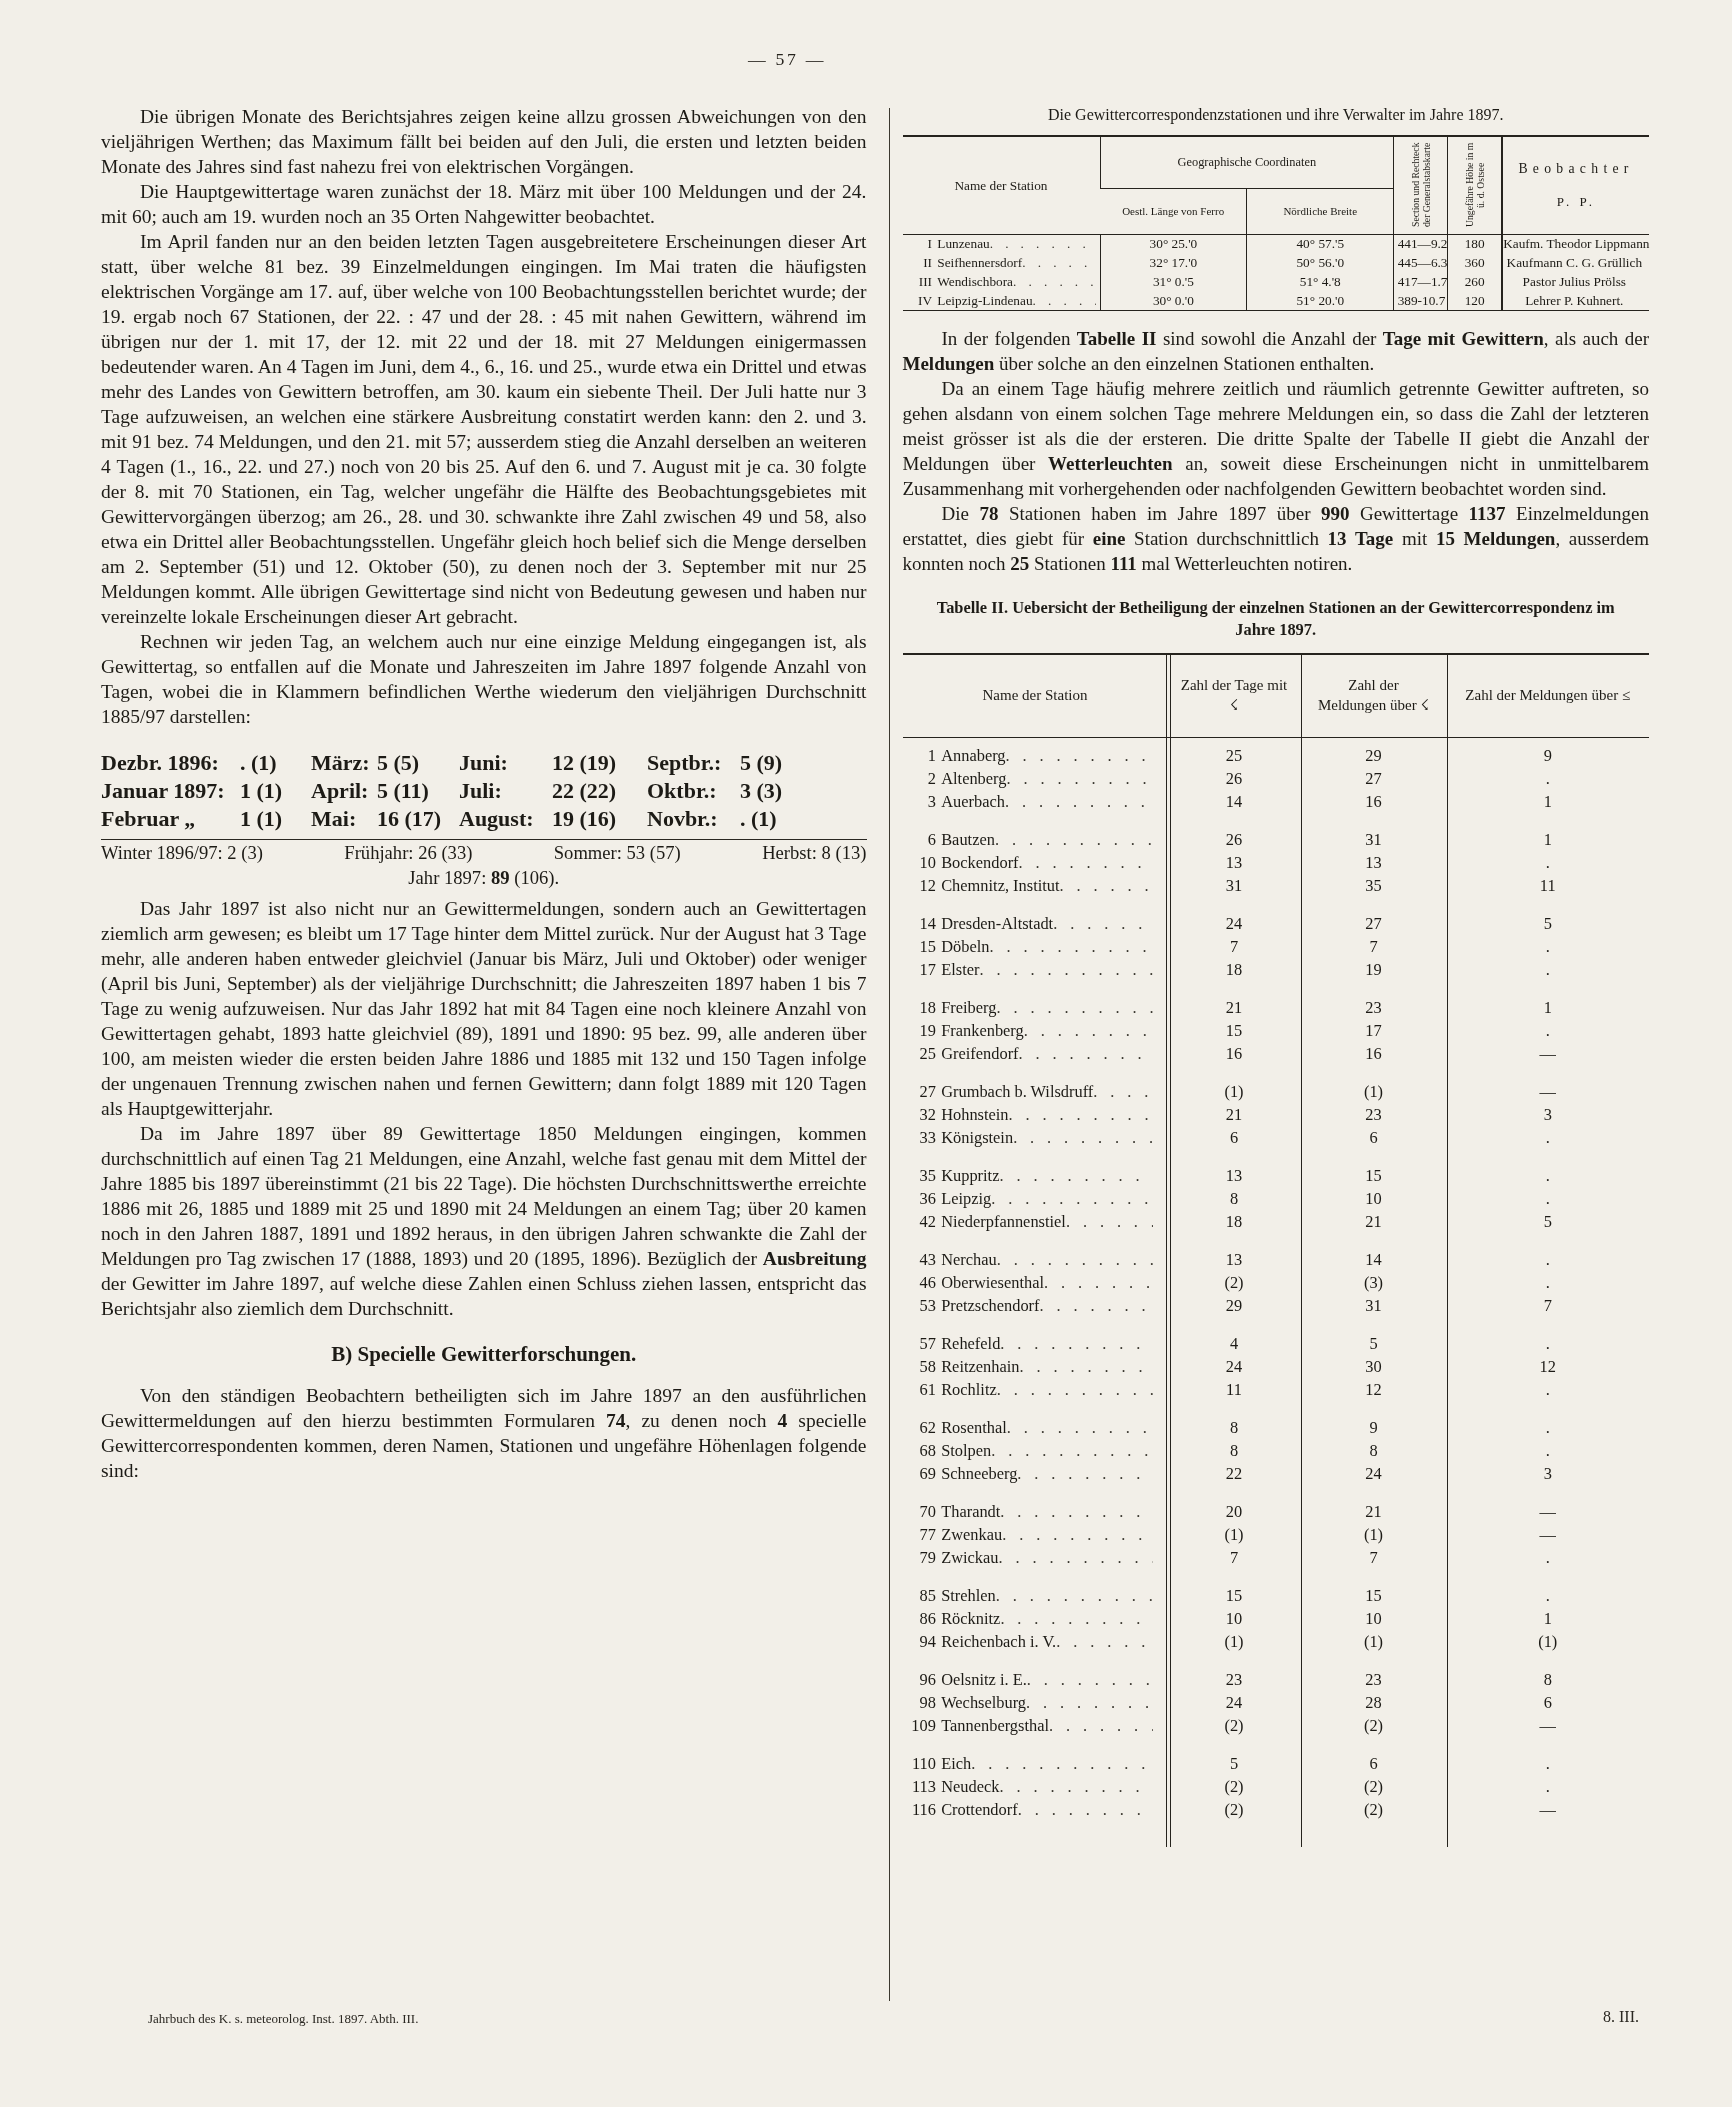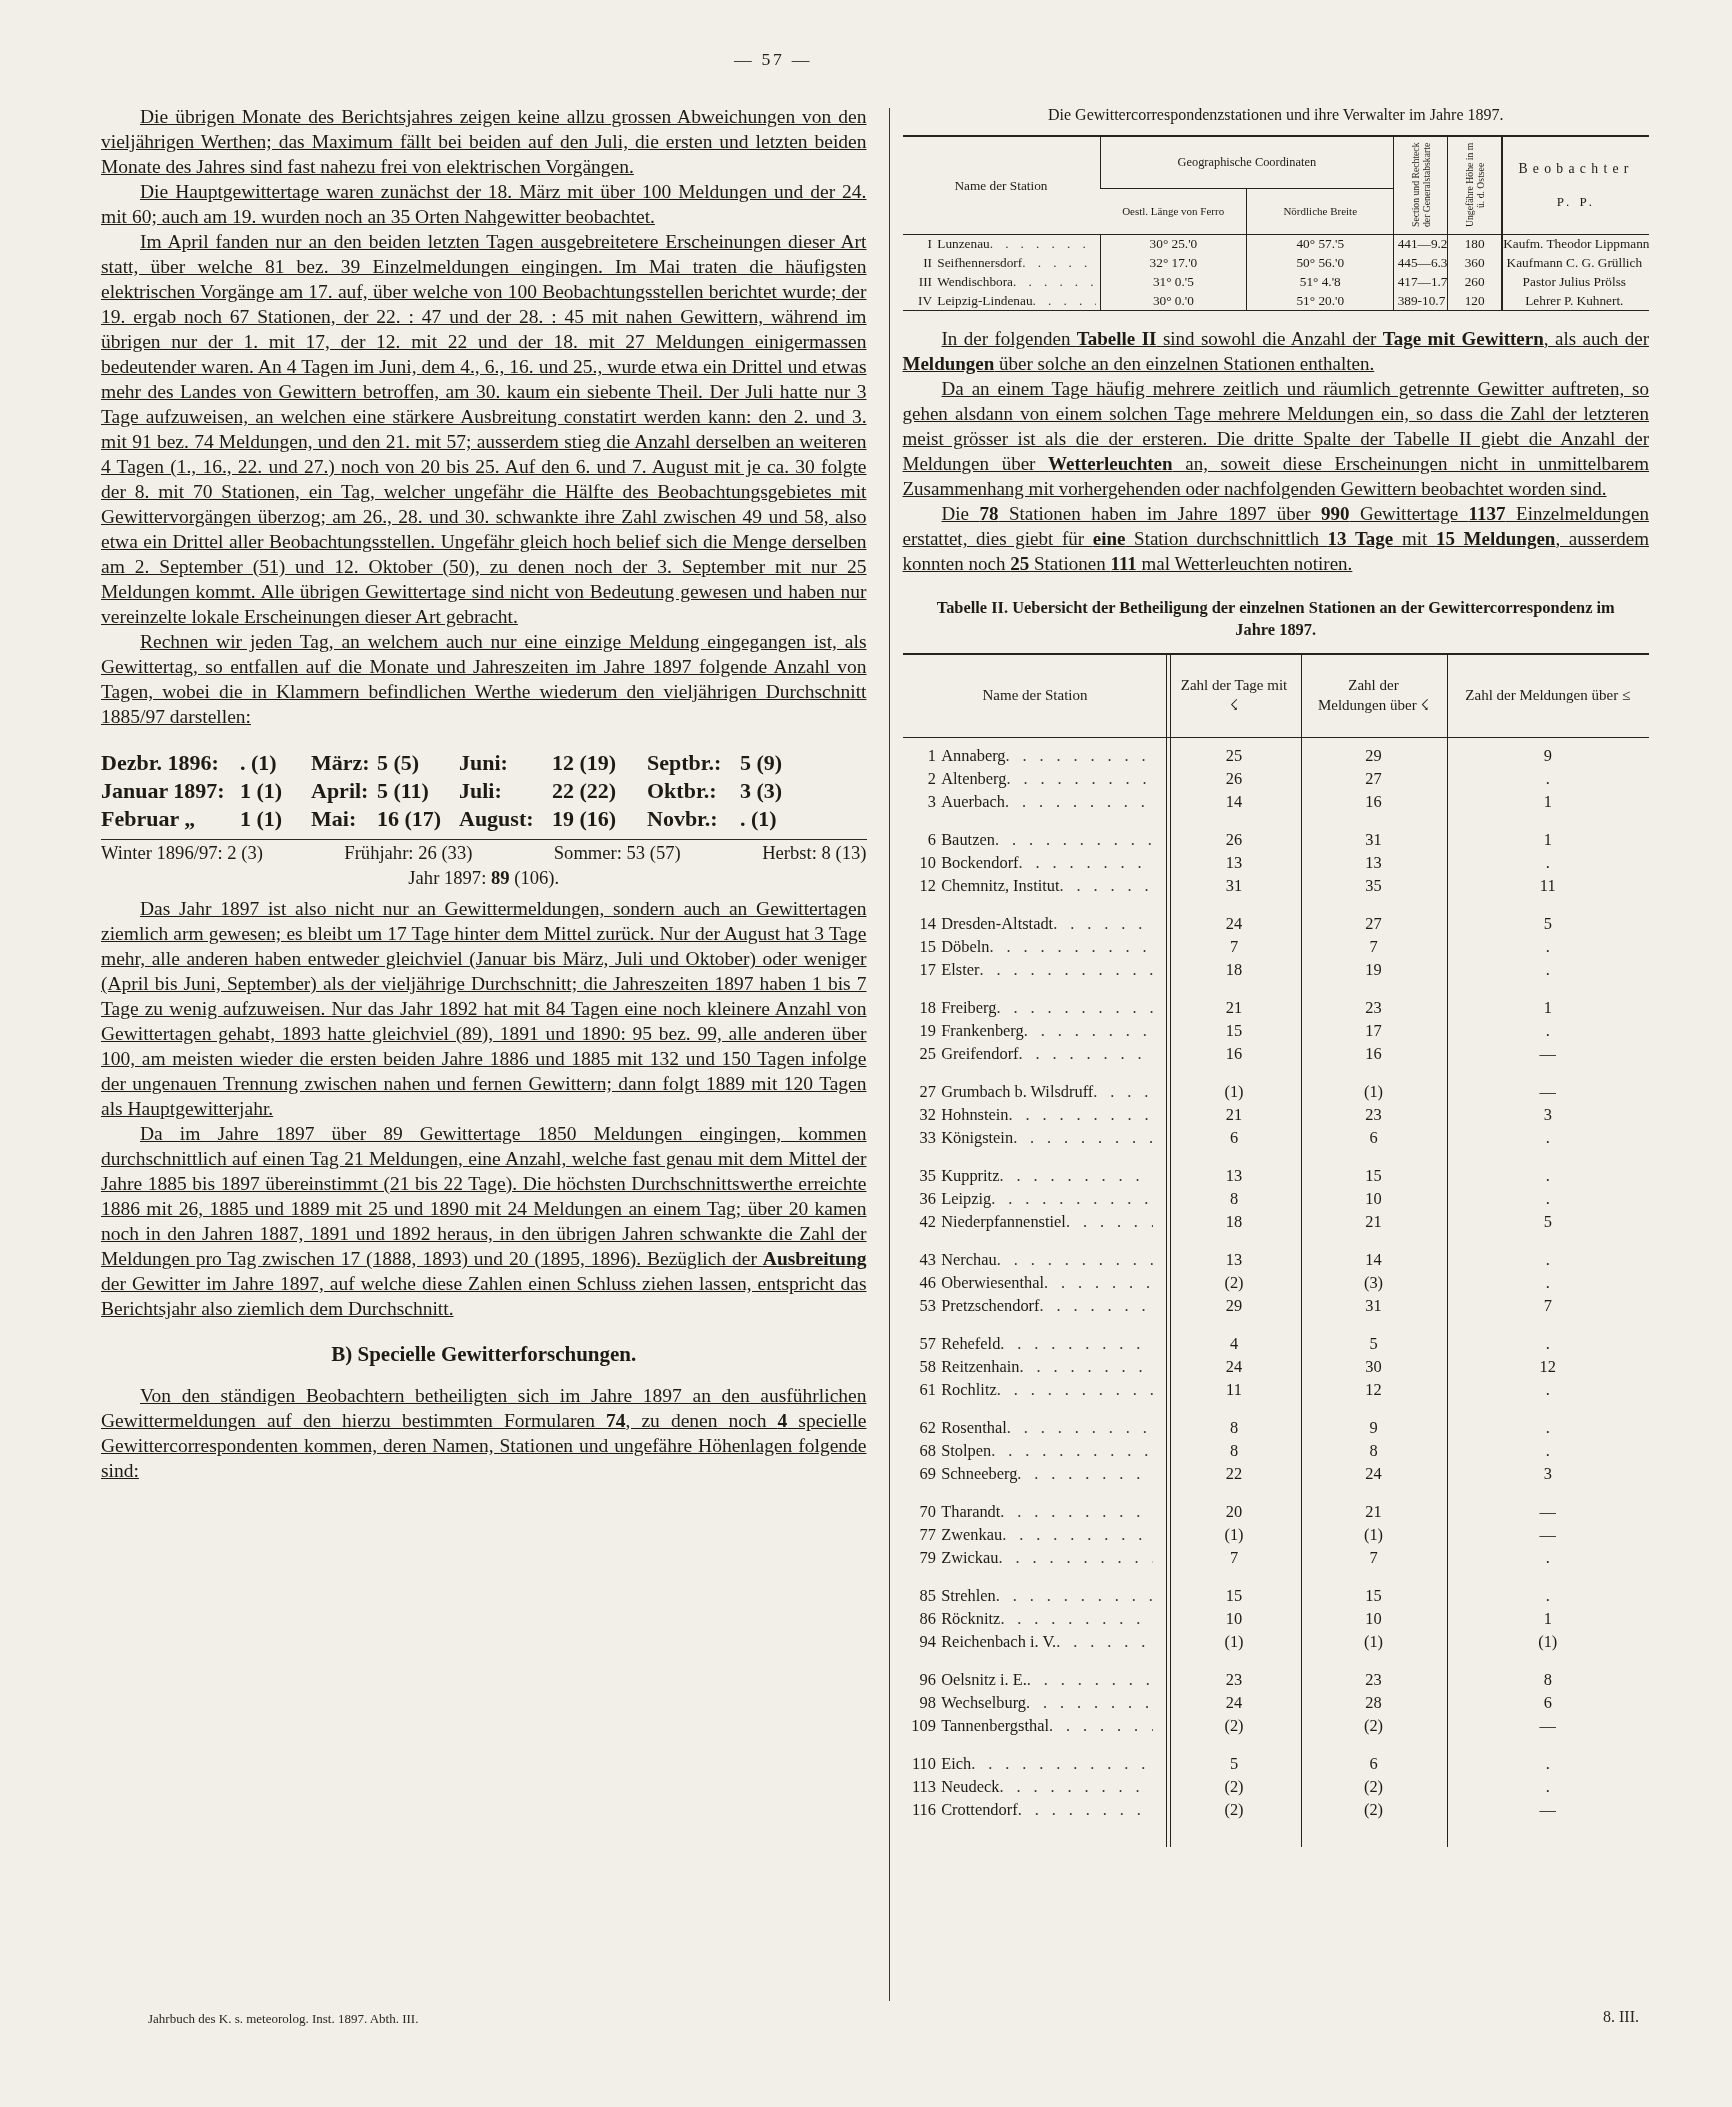--- a/index.html
+++ b/index.html
@@ -3,29 +3,29 @@
 <meta charset="utf-8">
 <style>
   html,body{margin:0;padding:0;}
   body{width:1732px;height:2108px;background:#d8d4ca;}
   .page{
     position:relative;width:1732px;height:2108px;overflow:hidden;
     background:#f2efe8;
     color:#1d1b16;
     font-family:"Liberation Serif","DejaVu Serif",serif;
   }
-  .pageno{position:absolute;top:49px;left:734px;width:106px;
+  .pageno{position:absolute;top:49px;left:734px;width:106px;text-align:center;
           font-size:17.7px;letter-spacing:2.7px;color:#26231d;}
   .divider{position:absolute;left:889px;top:108px;width:1.3px;height:1893px;background:#3b382f;}
   .cols{position:absolute;top:104px;left:101px;width:1548px;display:flex;}
   .col-l{width:766px;}
   .col-r{width:747px;margin-left:36px;}
 
   
-  .para{font-size:19.5px;line-height:25px;text-align:justify;text-indent:39px;margin:0;text-decoration:underline;}
+  .para{font-size:19.5px;line-height:25px;text-align:justify;text-indent:39px;margin:0;}
   .col-r .para{font-size:19px;}
 
   
   .month-grid{margin-top:20px;font-size:22px;font-weight:bold;}
   .mrow{display:grid;grid-template-columns:139px 71px 66px 82px 93px 95px 93px 1fr;line-height:28px;}
   .mrow span{white-space:nowrap;}
   .season{display:flex;justify-content:space-between;border-top:1.3px solid #2a2721;
           margin-top:6.2px;padding-top:2px;font-size:18.6px;white-space:nowrap;}
   .yearline{text-align:center;font-size:18.6px;line-height:27.4px;margin-bottom:4.4px;}
   .bhead{text-align:center;font-size:21px;font-weight:bold;margin:21px 0 16px;}

